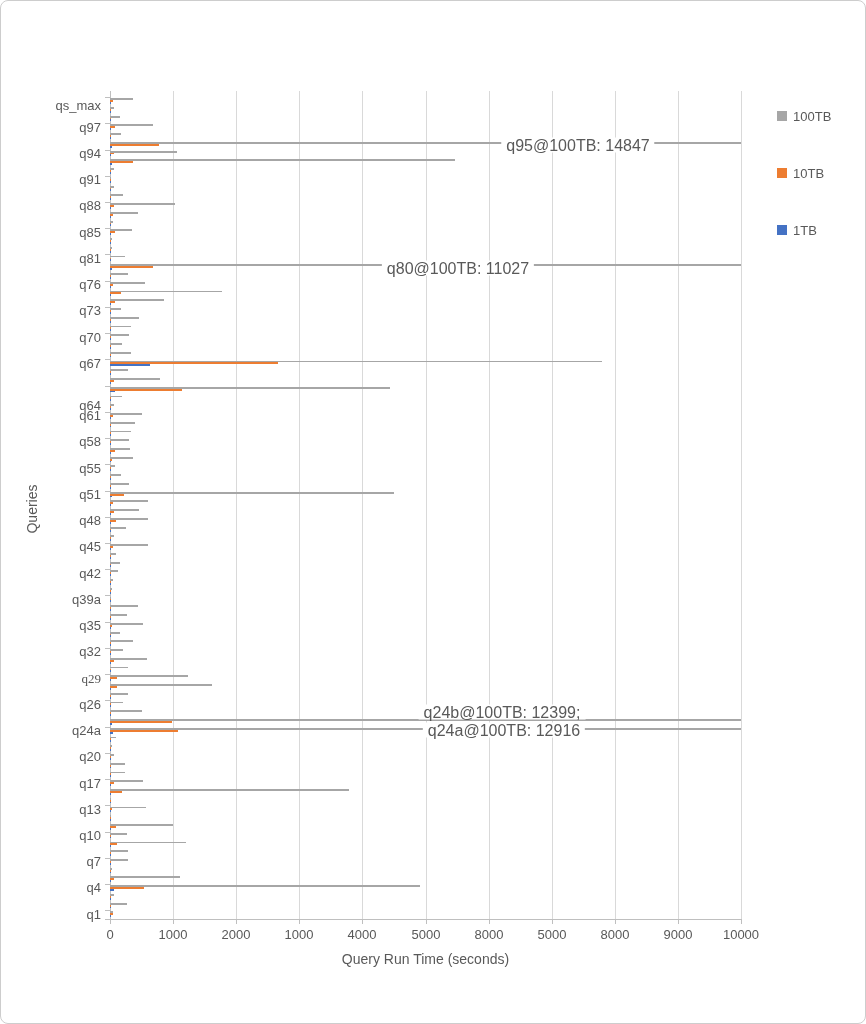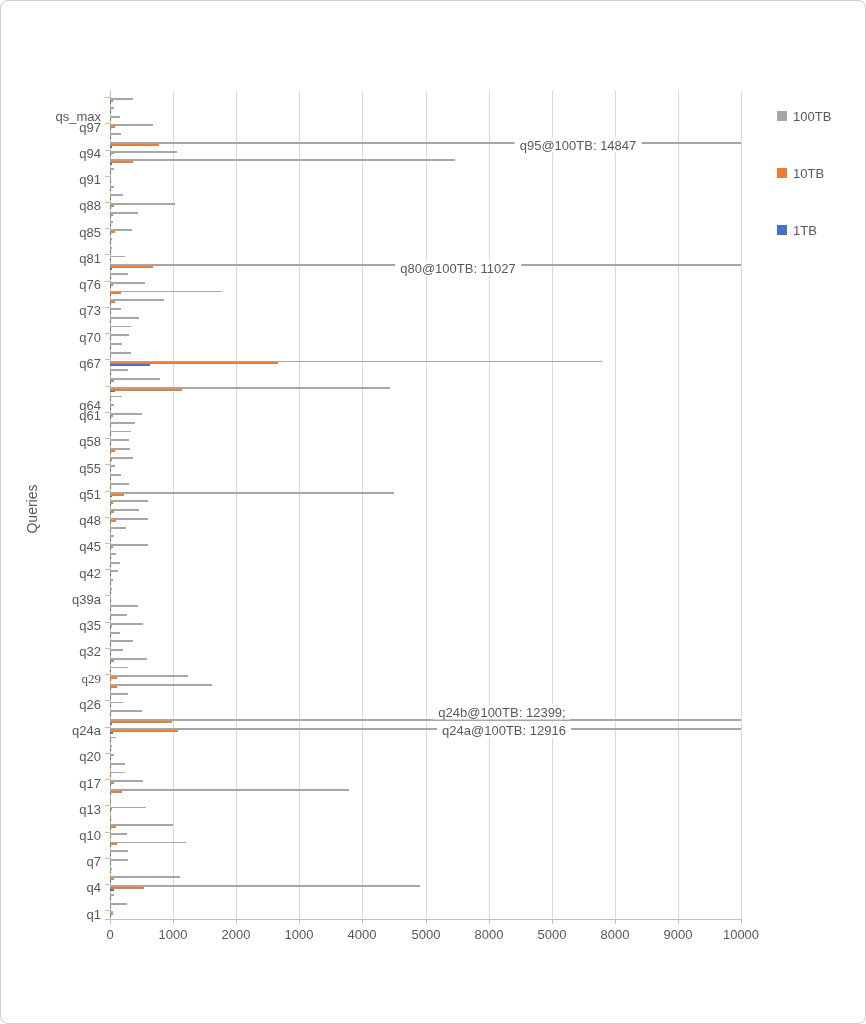--- a/index.html
+++ b/index.html
@@ -14,21 +14,21 @@
   .rows{position:absolute;left:0;top:6px;width:631px;height:822px;}
   .bar{position:absolute;height:1.9px;}
   .cat-label{position:absolute;right:640px;font-size:13px;color:#595959;white-space:nowrap;text-align:right;}
   .xtick-label{position:absolute;top:836px;font-size:13px;color:#595959;transform:translateX(-50%);white-space:nowrap;}
   .x-axis-title{position:absolute;left:109px;top:950px;width:631px;text-align:center;font-size:14px;color:#595959;}
   .y-axis-title{position:absolute;left:6px;top:500px;font-size:14px;color:#595959;transform:rotate(-90deg);transform-origin:center;}
   .legend{position:absolute;left:776px;top:103px;width:80px;}
   .legend-item{position:absolute;left:0;height:14px;display:flex;align-items:center;}
   .legend-swatch{width:10px;height:10px;margin-right:6px;flex:0 0 auto;}
   .legend-label{font-size:13px;color:#595959;white-space:nowrap;}
-  .annotation{position:absolute;transform:translate(-50%,-50%);background:#ffffff;color:#595959;font-size:13px;padding:0 5px;white-space:nowrap;line-height:15px;}
+  .annotation{position:absolute;transform:translate(-50%,-50%);background:#ffffff;color:#595959;font-size:16px;padding:0 5px;white-space:nowrap;line-height:15px;}
 </style>
 </head>
 <body>
 
 <div class="frame">
 
   <div class="plot">
       <div class="gridline axis0" style="left: 0px;"></div>
       <div class="xtick" style="left: 0px;"></div>
       <div class="xtick-label" style="left: 0px;">0</div>
@@ -373,21 +373,21 @@
         <div class="bar" title="q3 100TB: 60" style="width: 3.79px; left: 0px; top: 796.97px; background: rgb(166, 166, 166);"></div>
         <div class="bar" title="q3 10TB: 10" style="width: 1px; left: 0px; top: 798.87px; background: rgb(237, 125, 49);"></div>
         <div class="bar" title="q3 1TB: 5" style="width: 1px; left: 0px; top: 800.77px; background: rgb(68, 114, 196);"></div>
         <div class="bar" title="q2 100TB: 270" style="width: 17.04px; left: 0px; top: 805.71px; background: rgb(166, 166, 166);"></div>
         <div class="bar" title="q2 10TB: 15" style="width: 1px; left: 0px; top: 807.61px; background: rgb(237, 125, 49);"></div>
         <div class="bar" title="q2 1TB: 5" style="width: 1px; left: 0px; top: 809.51px; background: rgb(68, 114, 196);"></div>
         <div class="bar" title="q1 100TB: 40" style="width: 2.52px; left: 0px; top: 814.46px; background: rgb(166, 166, 166);"></div>
         <div class="bar" title="q1 10TB: 40" style="width: 2.52px; left: 0px; top: 816.36px; background: rgb(237, 125, 49);"></div>
         <div class="bar" title="q1 1TB: 5" style="width: 1px; left: 0px; top: 818.26px; background: rgb(68, 114, 196);"></div>
       </div>
-      <div class="cat-label" style="top: 18px;">qs_max</div>
+      <div class="cat-label" style="top: 7px;">qs_max</div>
       <div class="cat-label" style="top: 28.6px;">q97</div>
       <div class="cat-label" style="top: 54.8px;">q94</div>
       <div class="cat-label" style="top: 81.1px;">q91</div>
       <div class="cat-label" style="top: 107.3px;">q88</div>
       <div class="cat-label" style="top: 133.5px;">q85</div>
       <div class="cat-label" style="top: 159.8px;">q81</div>
       <div class="cat-label" style="top: 186px;">q76</div>
       <div class="cat-label" style="top: 212.2px; margin-left: 33px;">q73</div>
       <div class="cat-label" style="top: 238.5px;">q70</div>
       <div class="cat-label" style="top: 264.7px;">q67</div>
@@ -411,20 +411,21 @@
       <div class="cat-label" style="top: 736.9px;">q10</div>
       <div class="cat-label" style="top: 763.2px;">q7</div>
       <div class="cat-label" style="top: 789.4px;">q4</div>
       <div class="cat-label" style="top: 815.6px;">q1</div>
       <div class="annotation" style="left: 468px; top: 54.1px;">q95@100TB: 14847</div>
       <div class="annotation" style="left: 348px; top: 176.5px;">q80@100TB: 11027</div>
       <div class="annotation" style="left: 392px; top: 621.2px;">q24b@100TB: 12399;</div>
       <div class="annotation" style="left: 394px; top: 639px;">q24a@100TB: 12916</div>
     </div>
 
+  <div class="x-axis-title">Query Run Time (seconds)</div>
   <div class="y-axis-title">Queries</div>
 
   <div class="legend">
       <div class="legend-item" style="top: 5px;">
         <span class="legend-swatch" style="background: rgb(166, 166, 166);"></span>
         <span class="legend-label">100TB</span>
       </div>
       <div class="legend-item" style="top: 62px;">
         <span class="legend-swatch" style="background: rgb(237, 125, 49);"></span>
         <span class="legend-label">10TB</span>

